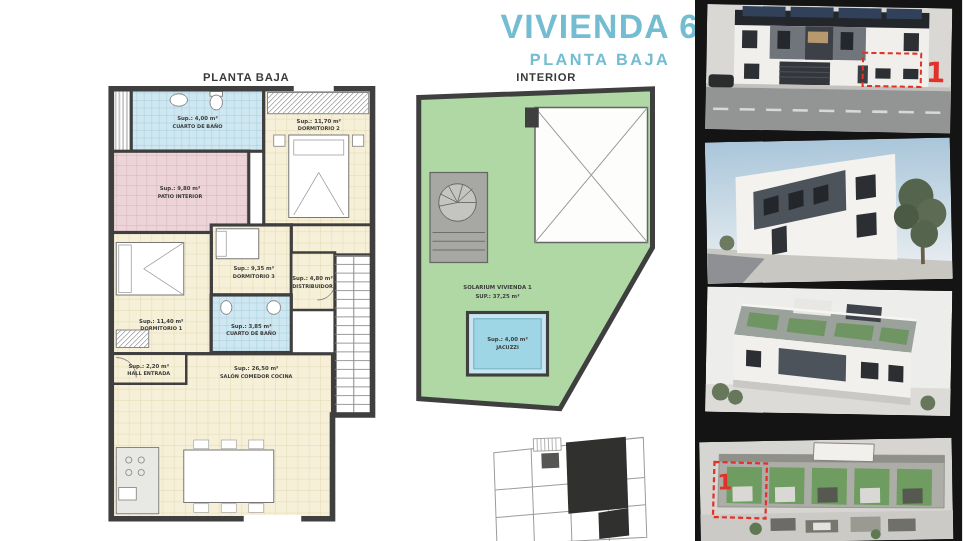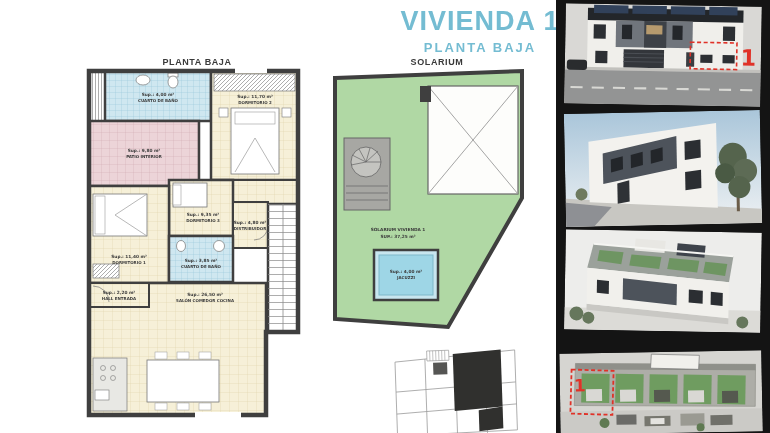--- a/index.html
+++ b/index.html
@@ -28,26 +28,26 @@
   .p3{top:231px;height:100px;transform:rotate(1deg);}
   .p4{top:352px;height:81px;left:4px;width:202px;transform:rotate(-1deg);}
   .photo svg{display:block;width:100%;height:100%;}
 </style>
 </head>
 <body>
 
 <div class="page">
 
   <div class="header">
-    <div class="title">VIVIENDA 1</div>
+    <div class="title">VIVIENDA 6</div>
     <div class="subtitle">PLANTA BAJA</div>
   </div>
 
   <div class="plan-title pt-left">PLANTA BAJA</div>
-  <div class="plan-title pt-sol">SOLARIUM</div>
+  <div class="plan-title pt-sol">INTERIOR</div>
 
   <svg class="floorplan" viewBox="0 0 216 350">
     <defs>
       <pattern id="gcream" width="9" height="9" patternUnits="userSpaceOnUse">
         <rect width="9" height="9" fill="#f6f0d8"></rect>
           <path d="M9 0H0V9" fill="none" stroke="#ddd2a6" stroke-width="0.6"></path>
       </pattern>
       <pattern id="gpink" width="8" height="8" patternUnits="userSpaceOnUse">
         <rect width="8" height="8" fill="#ecd4d8"></rect>
           <path d="M8 0H0V8" fill="none" stroke="#cfa9b1" stroke-width="0.6"></path>

